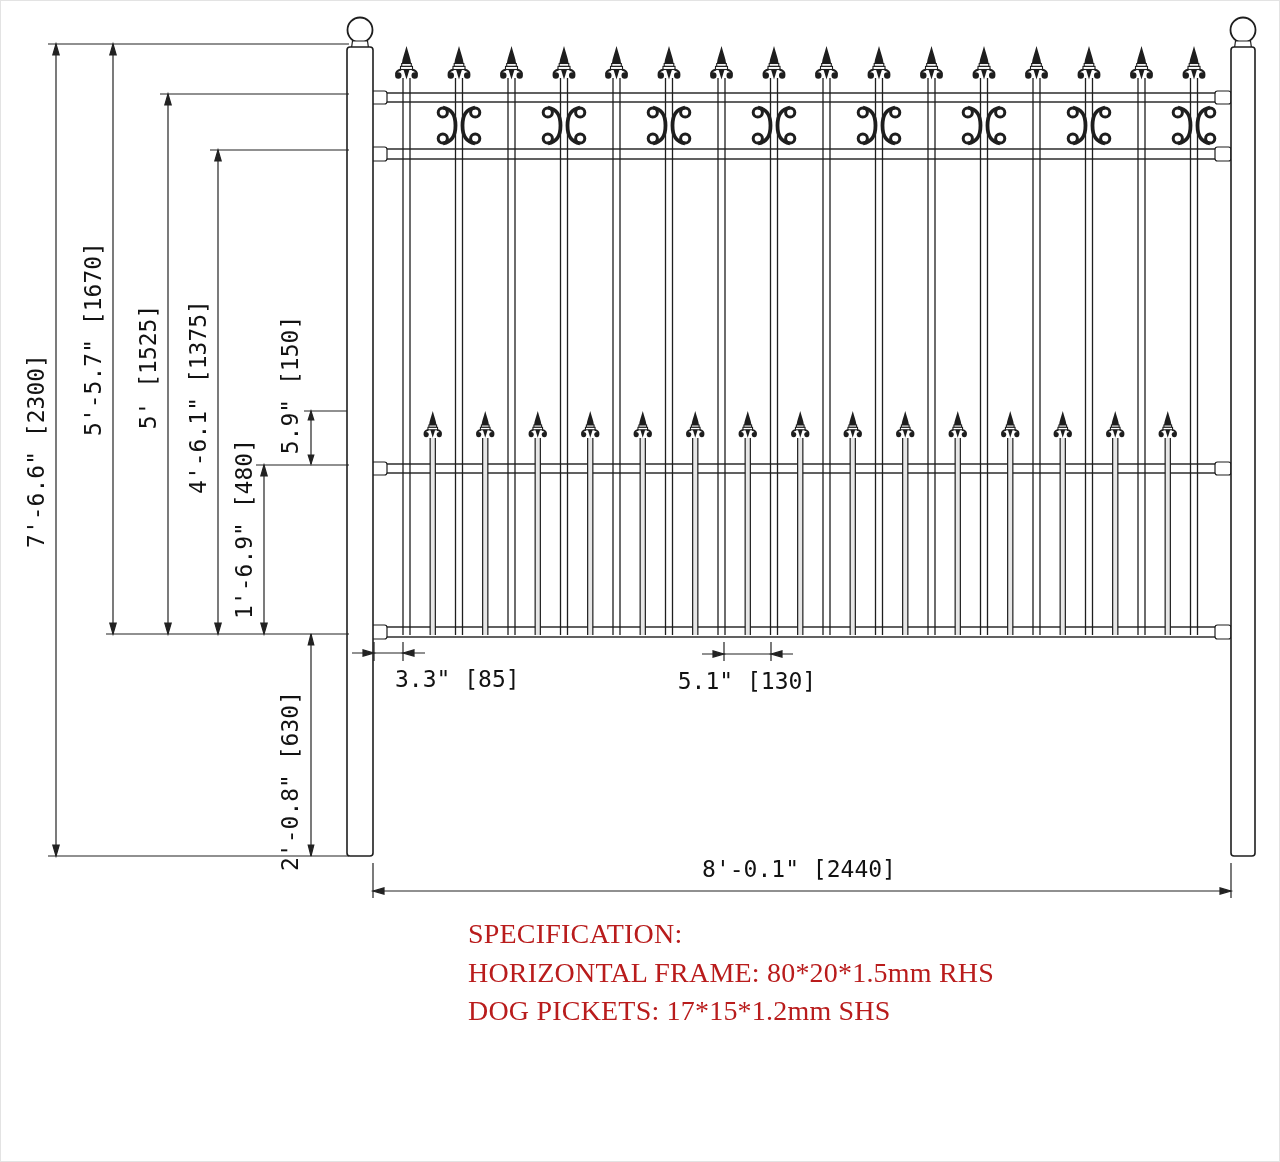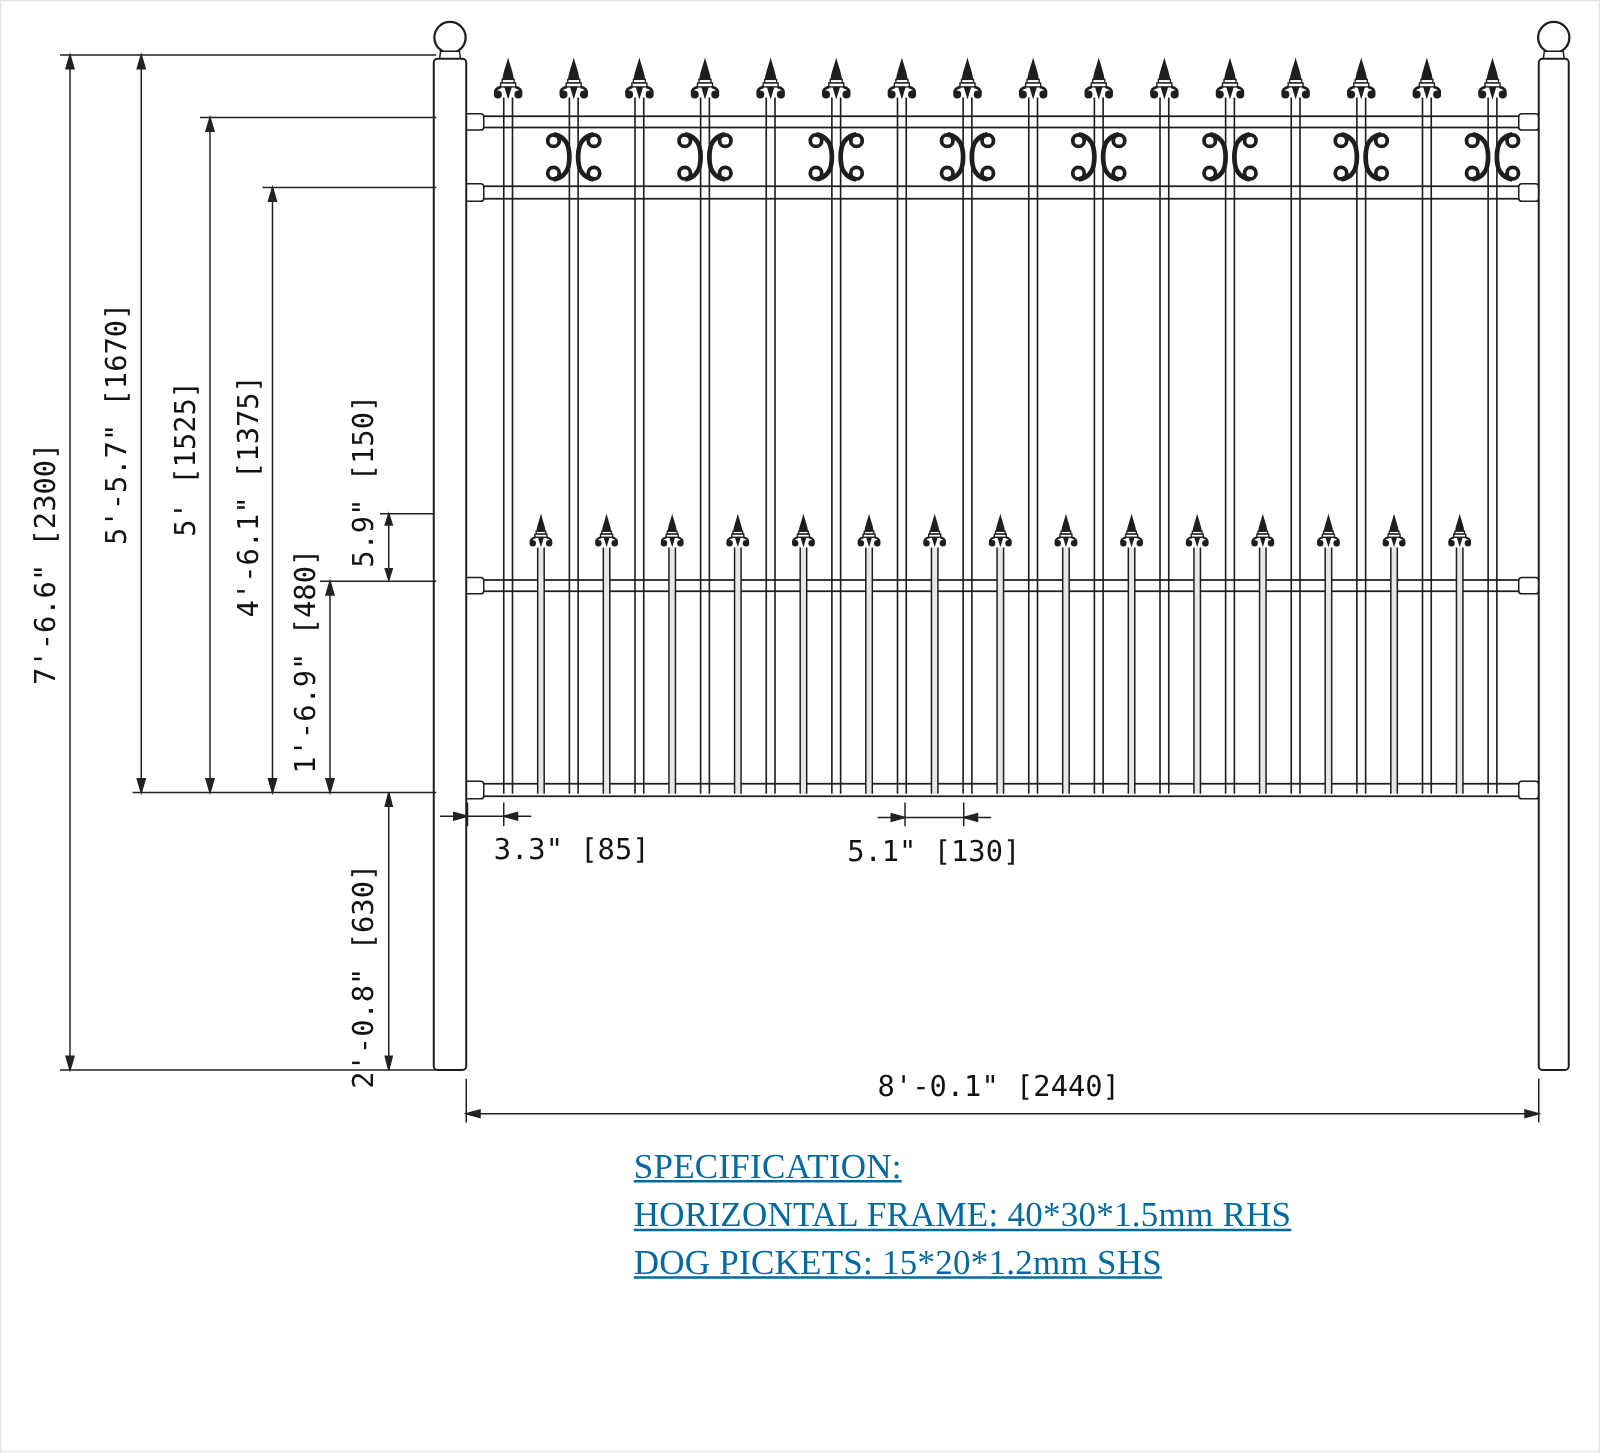--- a/index.html
+++ b/index.html
@@ -1,23 +1,23 @@
 <!DOCTYPE html>
 <html><head>
 <meta charset="utf-8">
 <style>
   html,body{margin:0;padding:0;background:#fff;}
   #page{position:relative;width:1280px;height:1162px;background:#ffffff;
         border:1px solid #e3e3e3;box-sizing:border-box;overflow:hidden;
         font-family:"DejaVu Sans Mono",monospace;}
   svg text{font-family:"DejaVu Sans Mono",monospace;fill:#121212;}
   .dimtxt{font-size:23px;}
-  .spec{position:absolute;left:506px;top:914px;color:#0369a1;
+  .spec{position:absolute;left:467px;top:914px;color:#b91c1c;
         font-family:"Liberation Serif",serif;font-size:28px;line-height:38.6px;
-        white-space:nowrap;letter-spacing:0.2px;text-decoration:underline;}
+        white-space:nowrap;letter-spacing:0.2px;}
 </style>
 </head>
 <body>
 
 <div id="page">
 
 <svg width="1280" height="910" viewBox="0 0 1280 910">
 
   <g stroke="#1e1e1e" stroke-width="1.4" fill="#ffffff">
     <rect x="372" y="92" width="858" height="9"></rect>
@@ -656,16 +656,16 @@
       <polygon points="372,890 383,886.9 383,893.1" fill="#222"></polygon>
           <polygon points="1230,890 1219,886.9 1219,893.1" fill="#222"></polygon>
       <text class="dimtxt" x="798" y="876" text-anchor="middle" stroke="none">8'-0.1" [2440]</text>
     </g>
   </g>
 </svg>
 
   
   <div class="spec">
     <div>SPECIFICATION:</div>
-    <div>HORIZONTAL FRAME: 40*30*1.5mm RHS</div>
-    <div>DOG PICKETS: 15*20*1.2mm SHS</div>
+    <div>HORIZONTAL FRAME: 80*20*1.5mm RHS</div>
+    <div>DOG PICKETS: 17*15*1.2mm SHS</div>
   </div>
 </div>
 
 </body></html>

